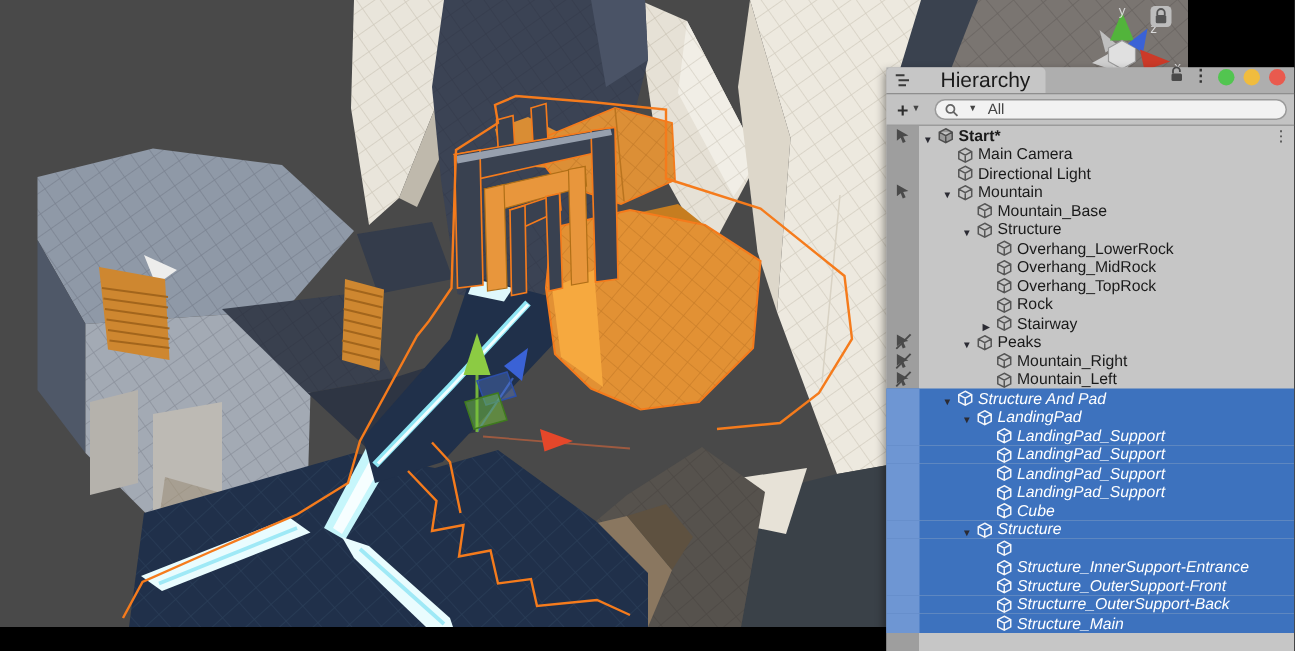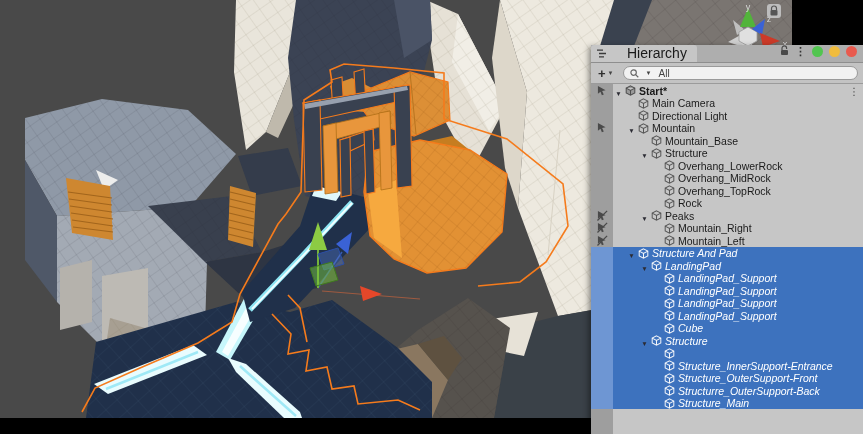--- a/index.html
+++ b/index.html
@@ -403,20 +403,34 @@
     <span class="arrow"></span>
     <span class="obj-icon icon-gameobject">
       <svg class="cube-svg" viewBox="0 0 12 12">
               <path d="M6 0.9 L10.7 3.4 L10.7 8.6 L6 11.1 L1.3 8.6 L1.3 3.4 Z M1.3 3.4 L6 6 L10.7 3.4 M6 6 L6 11.1"></path>
             </svg>
     </span>
     <span class="label">Rock</span>
     <span class="trailing"></span>
   </div>
         <div class="row">
+    <div class="gutter">
+      
+    </div>
+    <span class="indent" style="width: 39px;"></span>
+    <span class="arrow">▶</span>
+    <span class="obj-icon icon-gameobject">
+      <svg class="cube-svg" viewBox="0 0 12 12">
+              <path d="M6 0.9 L10.7 3.4 L10.7 8.6 L6 11.1 L1.3 8.6 L1.3 3.4 Z M1.3 3.4 L6 6 L10.7 3.4 M6 6 L6 11.1"></path>
+            </svg>
+    </span>
+    <span class="label">Stairway</span>
+    <span class="trailing"></span>
+  </div>
+        <div class="row">
     <div class="gutter pick-disabled">
       <svg class="pick-ic" viewBox="0 0 12 12">
               <path d="M1 1 L9.4 5.8 L5.6 6.6 L7.4 10.4 L5.3 11.3 L3.8 7.4 L1 9.6 Z"></path>
               <line x1="0.5" y1="11.5" x2="11" y2="1"></line>
             </svg>
     </div>
     <span class="indent" style="width: 26px;"></span>
     <span class="arrow">▼</span>
     <span class="obj-icon icon-gameobject">
       <svg class="cube-svg" viewBox="0 0 12 12">

